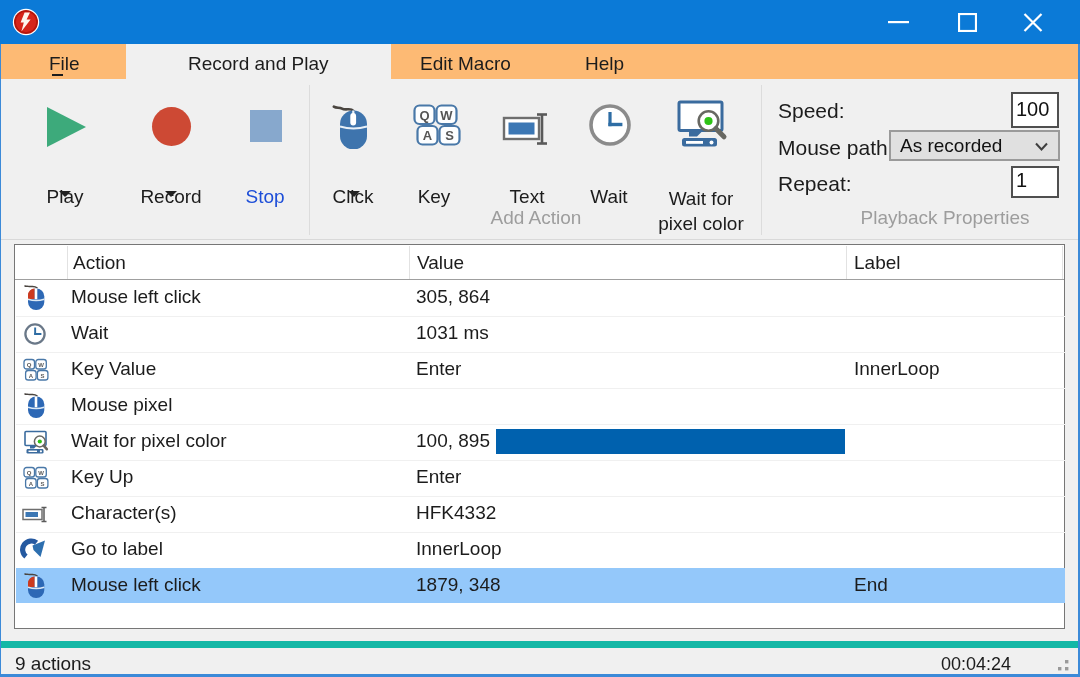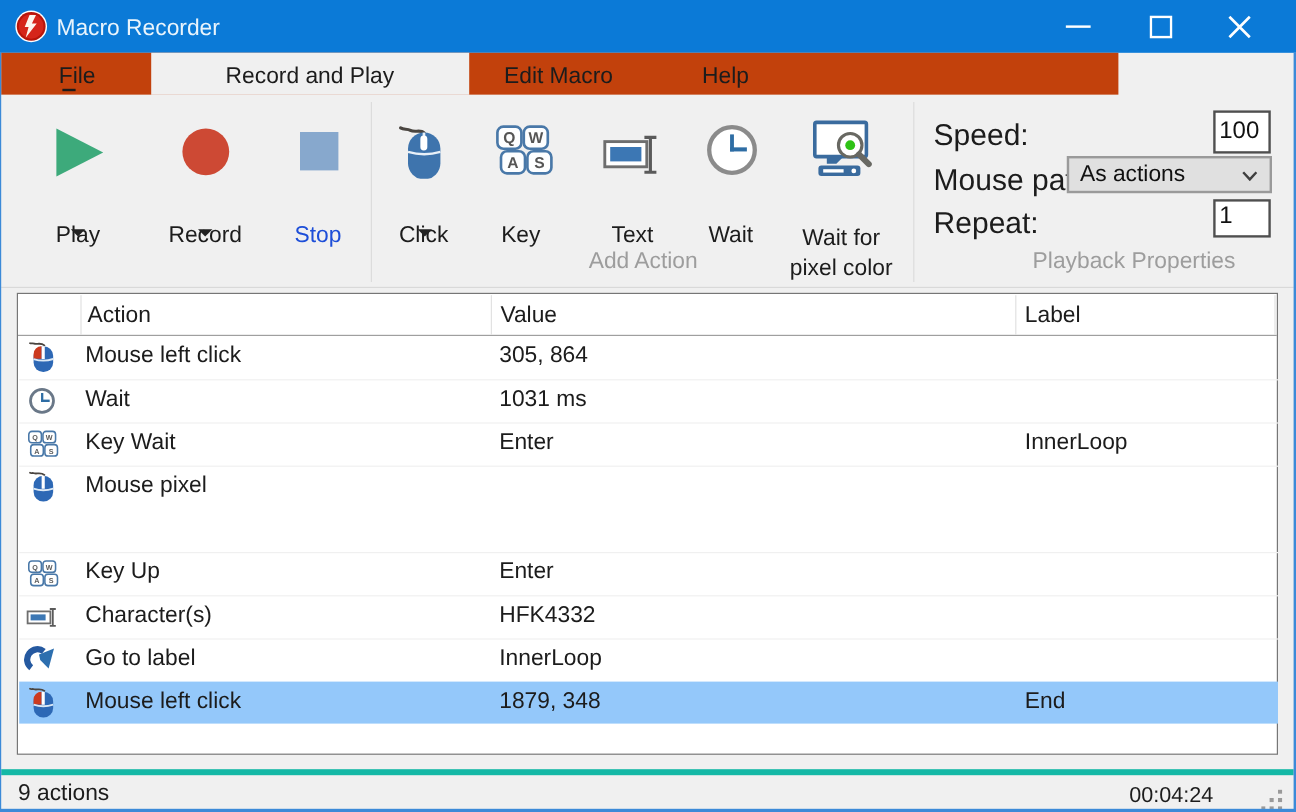--- a/index.html
+++ b/index.html
@@ -6,64 +6,63 @@
   html,body { width:1080px; height:677px; overflow:hidden; }
   body { font-family:"Liberation Sans", sans-serif; }
   #win { position:relative; width:1080px; height:677px; background:#f0f0f0; }
   .abs { position:absolute; }
 
   
   #titlebar { left:0; top:0; width:1080px; height:44px; background:#0b7ad7; }
   #title-text { left:47px; top:13px; color:#e9f4fc; font-size:19px; }
 
   
-  #menubar { left:1px; top:44px; width:931px; height:35px; background:#c2410c; }
+  #menubar { left:1px; top:44px; width:1077px; height:35px; background:#fdba74; }
   .menutext { top:9px; font-size:19px; color:#1c1c1c; }
   #tab-active { left:125px; top:0; width:265px; height:35px; background:#f0f0f0; }
 
   
   #ribbon { left:1px; top:79px; width:1077px; height:161px; background:#f0f0f0; border-bottom:1px solid #d9d9d9; }
   .gsep { top:6px; width:1px; height:150px; background:#dcdcdc; }
   .tool-label { font-size:19px; color:#1c1c1c; text-align:center;margin-top:28px; }
   .tool-label.dis { color:#1d4ed8; }
   .grp-label { font-size:19px; color:#9d9d9d; }
   .darr { width:0; height:0; border-left:6px solid transparent; border-right:6px solid transparent; border-top:6px solid #222; }
-  .fld-label { font-size:25px; color:#1c1c1c; }
+  .fld-label { font-size:21px; color:#1c1c1c; }
   .numbox { background:#fff; border:2px solid #4f4f4f; font-size:20px; color:#111; text-align:left; padding-left:3px; }
 
   
   #table { left:14px; top:244px; width:1051px; height:385px; background:#ffffff; border:1px solid #767676; }
   .hsep { position:absolute; top:1px; width:1px; height:33px; background:#e2e2e2; }
   #thead { position:absolute; left:0; top:0; width:100%; height:35px; border-bottom:1px solid #9f9f9f; }
   .hcell { position:absolute; top:7px; font-size:19px; color:#1c1c1c; }
   .trow { position:absolute; left:1px; width:1049px; height:36px; }
   .trow .sep { position:absolute; left:0; top:0; width:100%; height:1px; background:#f0f0f0; }
   .cell { position:absolute; top:6px; font-size:19px; color:#1c1c1c; white-space:pre; }
   .rowicon { position:absolute; left:4px; top:4px; }
 
   
-  #statusbar { left:1px; top:641px; width:1077px; height:33px; background:#f0f0f0; border-top:5px solid #14b8a6; font-size:19px; color:#1c1c1c; }
+  #statusbar { left:1px; top:641px; width:1077px; height:33px; background:#f0f0f0; border-top:7px solid #14b8a6; font-size:19px; color:#1c1c1c; }
 
   
   #b-left { left:0; top:44px; width:1px; height:633px; background:#3c8ad8; }
   #b-right { left:1078px; top:44px; width:2px; height:633px; background:#3c8ad8; }
   #b-bottom { left:0; top:674px; width:1080px; height:3px; background:#3c8ad8; }
 </style>
 </head>
 <body>
 <div id="win">
 
   <div id="titlebar" class="abs">
     <svg class="abs" style="left:12px;top:8px" width="28" height="28" viewBox="0 0 28 28">
       <circle cx="14" cy="14" r="13.2" fill="#ffffff"></circle>
       <circle cx="14" cy="14" r="12" fill="#b7150b"></circle>
       <circle cx="14" cy="14" r="10.2" fill="#d5251a"></circle>
       <path d="M12.6 4.6 L8.6 14.4 L11.8 14.4 L9.4 23.4 L18.6 11.6 L14.6 11.6 L18 4.6 Z" fill="#fdf6ee"></path>
     </svg>
-    <div id="title-text" class="abs">Macro Recorder</div>
     <svg class="abs" style="left:888px;top:21px" width="21" height="3" viewBox="0 0 21 3">
         <rect width="21" height="2.2" fill="#fff"></rect>
       </svg>
     <svg class="abs" style="left:958px;top:13px" width="19" height="19" viewBox="0 0 19 19">
         <rect x="1" y="1" width="17" height="17" fill="none" stroke="#fff" stroke-width="2.2"></rect>
       </svg>
     <svg class="abs" style="left:1023px;top:13px" width="20" height="19" viewBox="0 0 20 19">
         <path d="M1.5 1 L18.5 18 M18.5 1 L1.5 18" stroke="#fff" stroke-width="2.2"></path>
       </svg>
   </div>
@@ -149,21 +148,21 @@
     </svg>
     <div class="tool-label abs" style="left:645px;top:79px;width:110px;line-height:25px">Wait for<br>pixel color</div>
 
     <div class="grp-label abs" style="left:309px;top:128px;width:452px;text-align:center">Add Action</div>
 
     <div class="fld-label abs" style="left:777px;top:20px">Speed:</div>
     <div class="numbox abs" style="left:1010px;top:13px;width:48px;height:36px;line-height:31px">100</div>
 
     <div class="fld-label abs" style="left:777px;top:57px">Mouse path:</div>
     <div class="abs" style="left:888px;top:51px;width:171px;height:31px;background:#e0e0e0;border:2px solid #9a9a9a">
-      <div class="abs" style="left:9px;top:3px;font-size:19px;color:#111">As actions</div>
+      <div class="abs" style="left:9px;top:3px;font-size:19px;color:#111">As recorded</div>
       <svg class="abs" style="left:144px;top:10px" width="13" height="9" viewBox="0 0 13 9">
           <path d="M1 1.5 L6.5 7.5 L12 1.5" fill="none" stroke="#3f3f3f" stroke-width="2"></path>
         </svg>
     </div>
 
     <div class="fld-label abs" style="left:777px;top:93px">Repeat:</div>
     <div class="numbox abs" style="left:1010px;top:87px;width:48px;height:32px;line-height:25px">1</div>
 
     <div class="grp-label abs" style="left:765px;top:128px;width:358px;text-align:center">Playback Properties</div>
   </div>
@@ -211,36 +210,52 @@
           <rect x="5.6" y="14.5" width="10.5" height="9.5" rx="2.6"></rect>
           <rect x="17.4" y="14.5" width="10.5" height="9.5" rx="2.6"></rect>
         </g>
         <g fill="#5a5a5a" font-family="Liberation Sans,sans-serif" font-size="6" font-weight="bold" text-anchor="middle">
           <text x="9.2" y="11">Q</text>
             <text x="21" y="11">W</text>
           <text x="10.8" y="22">A</text>
             <text x="22.6" y="22">S</text>
         </g>
       </svg>
-      <div class="cell" style="left:55px">Key Wait</div>
+      <div class="cell" style="left:55px">Key Value</div>
       <div class="cell" style="left:400px">Enter</div>
       <div class="cell" style="left:838px">InnerLoop</div>
     </div>
 
     <div class="trow" style="top:143px">
         <div class="sep"></div>
       <svg class="rowicon" width="30" height="28" viewBox="0 0 30 28">
         <path d="M17 3.8 C14 1.2 10.5 3.2 8.5 2.4 C7 1.8 6 2.6 5 2" fill="none" stroke="#4a4540" stroke-width="1.5" stroke-linecap="round"></path>
         <rect x="8" y="4.5" width="16.3" height="21.5" rx="8" fill="#2d68b5"></rect>
         <rect x="14.7" y="4.5" width="2.6" height="10.8" fill="#ffffff"></rect>
         <path d="M8 15.2 Q16.1 17.8 24.3 15.2" fill="none" stroke="#dce9f5" stroke-width="1.6"></path>
       </svg>
       <div class="cell" style="left:55px">Mouse pixel</div>
     </div>
 
+    <div class="trow" style="top:179px">
+        <div class="sep"></div>
+      <svg class="rowicon" width="30" height="28" viewBox="0 0 30 28">
+        <rect x="5" y="3.5" width="21" height="14" fill="#fff" stroke="#3a6b9e" stroke-width="1.6" rx="1"></rect>
+        <polygon points="10,17.5 17,17.5 14,20.5 10,20.5" fill="#3a6b9e"></polygon>
+        <rect x="6.5" y="21" width="17" height="4.6" rx="1.4" fill="#3a6b9e"></rect>
+        <rect x="8.5" y="22.6" width="8.5" height="1.4" fill="#fff"></rect>
+        <circle cx="20.9" cy="23.3" r="1.1" fill="#fff"></circle>
+        <circle cx="19.8" cy="13.5" r="5.4" fill="#ffffff" stroke="#686862" stroke-width="1.5"></circle>
+        <circle cx="19.8" cy="13.5" r="2.1" fill="#2ec215"></circle>
+        <line x1="23.7" y1="17.6" x2="26.8" y2="21.2" stroke="#686862" stroke-width="2.6" stroke-linecap="round"></line>
+      </svg>
+      <div class="cell" style="left:55px">Wait for pixel color</div>
+      <div class="cell" style="left:400px">100, 895</div>
+      <div class="abs" style="left:480px;top:5px;width:349px;height:25px;background:#0061ae"></div>
+    </div>
 
     <div class="trow" style="top:215px">
         <div class="sep"></div>
       <svg class="rowicon" width="30" height="28" viewBox="0 0 30 28">
         <g fill="#ffffff" stroke="#4978a8" stroke-width="1.3">
           <rect x="4" y="3.5" width="10.5" height="9.5" rx="2.6"></rect>
           <rect x="15.8" y="3.5" width="10.5" height="9.5" rx="2.6"></rect>
           <rect x="5.6" y="14.5" width="10.5" height="9.5" rx="2.6"></rect>
           <rect x="17.4" y="14.5" width="10.5" height="9.5" rx="2.6"></rect>
         </g>

